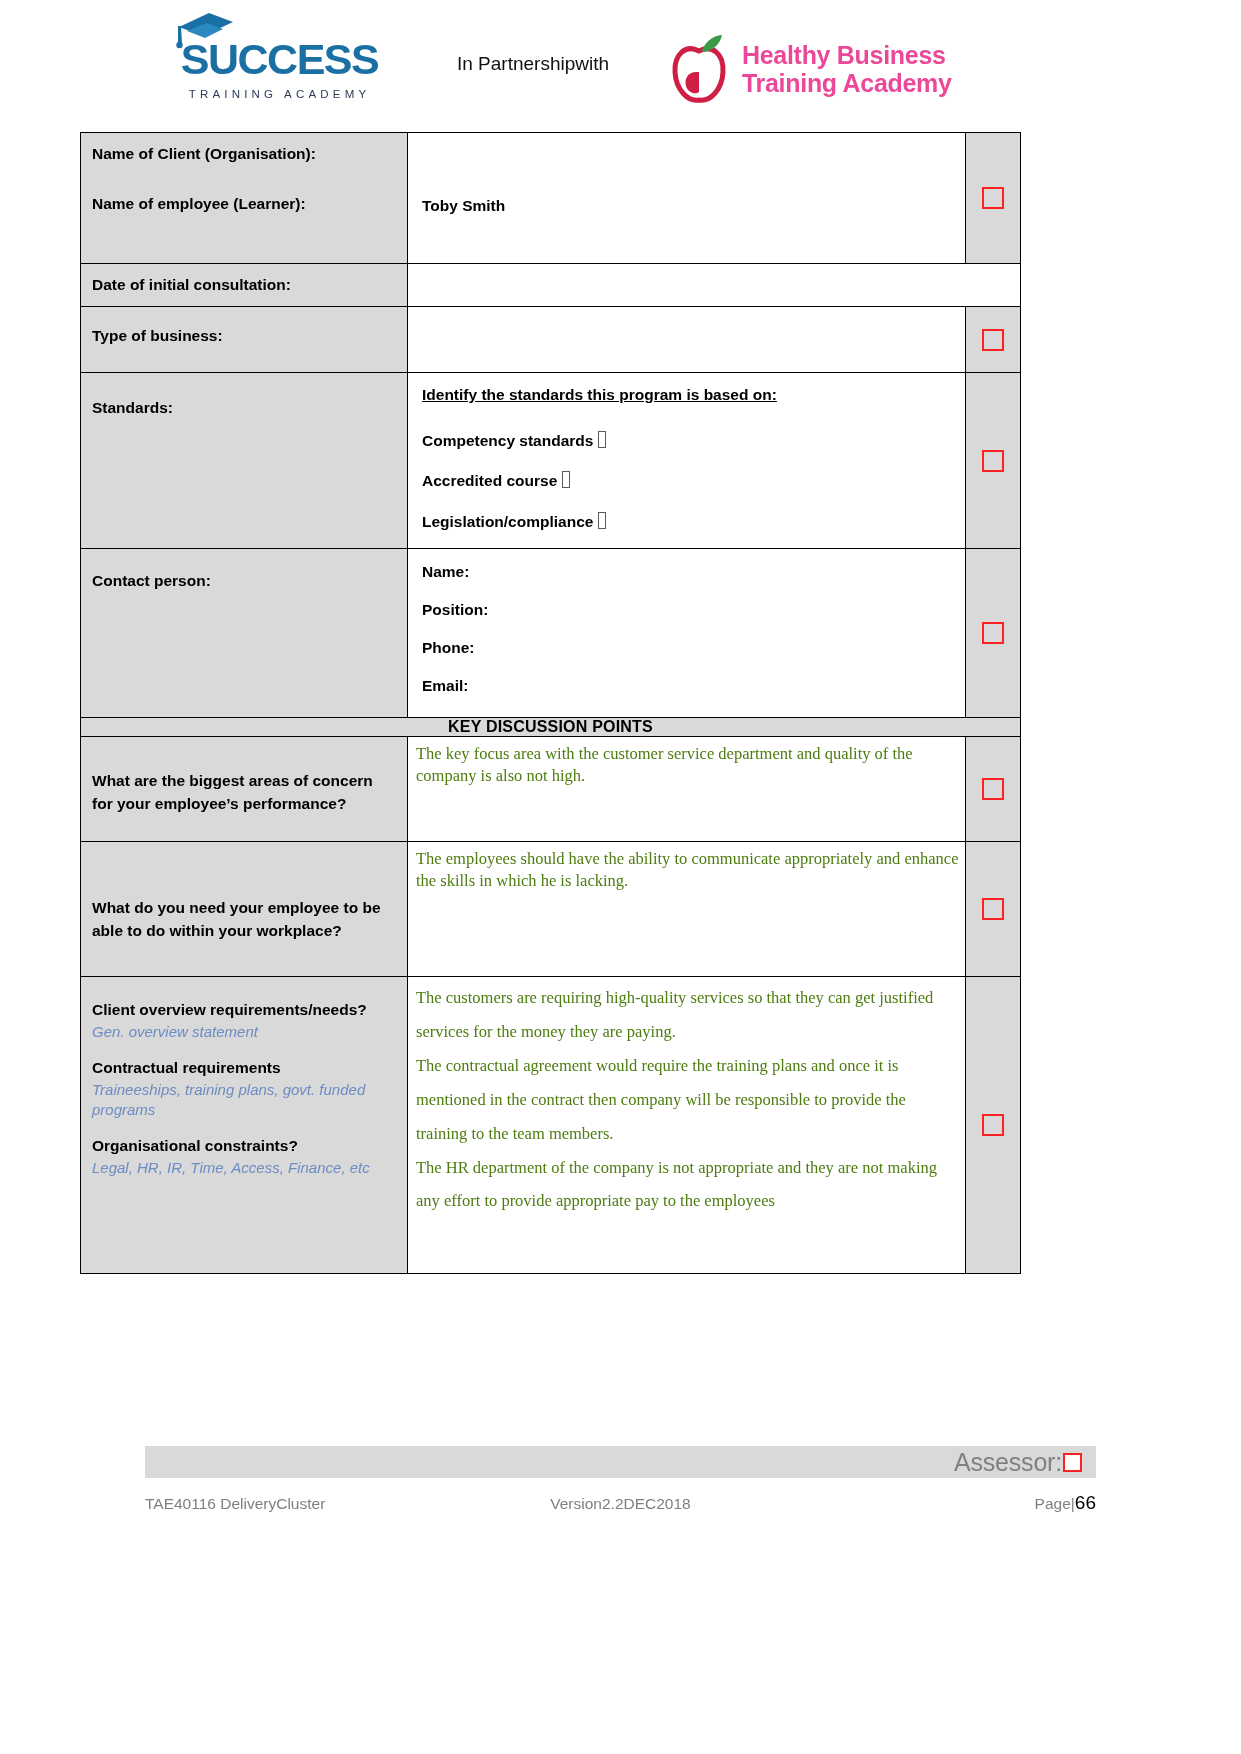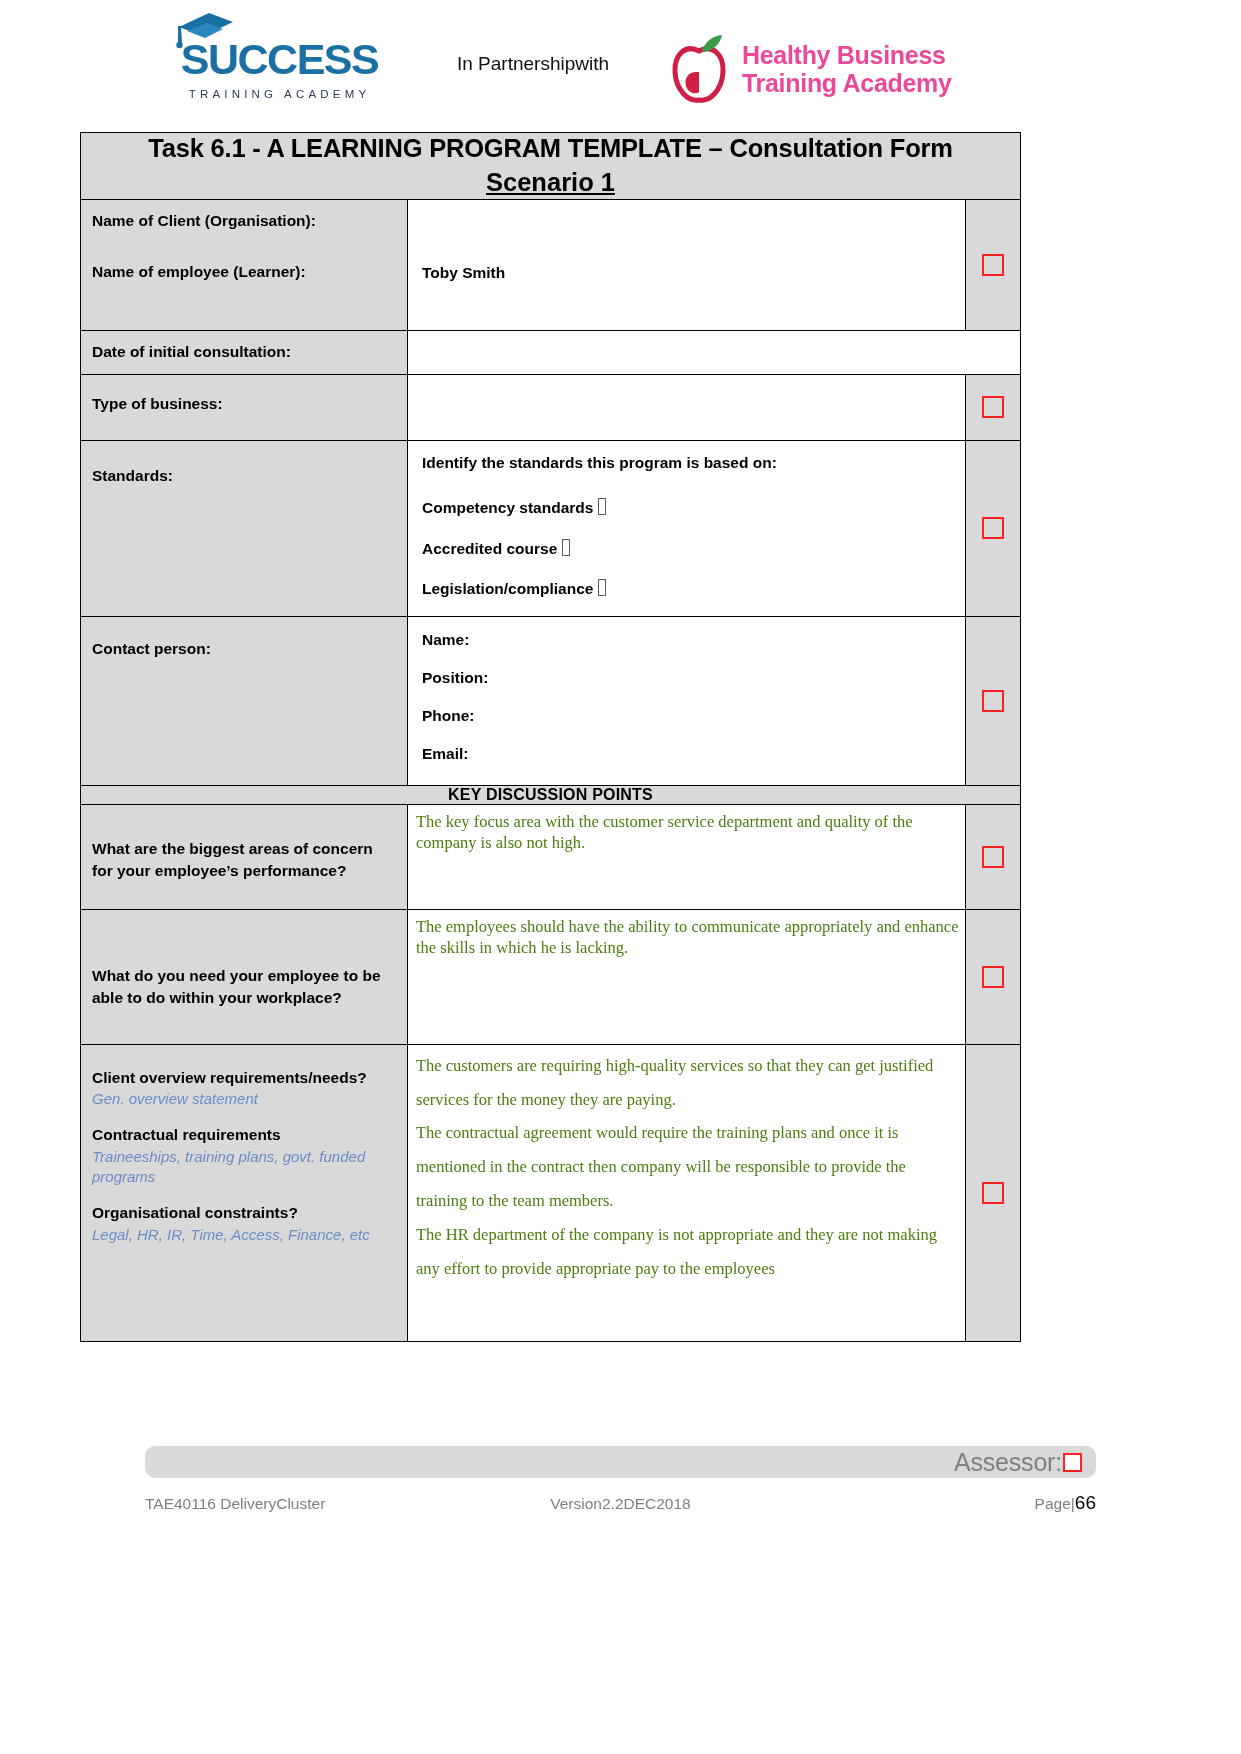--- a/index.html
+++ b/index.html
@@ -193,41 +193,40 @@
   .glyphbox {
     display: inline-block;
     width: 8px; height: 17px;
     border: 1.2px solid #5a5a5a;
     vertical-align: -2px;
     margin-left: 5px;
     background: #fff;
   }
   .std-line { padding: 0 0 0 0; margin: 0 0 18px 0; }
   .std-block { padding: 11px 10px 12px 14px; }
-  .std-block .first { margin-bottom: 23px; }
+  .std-block .first { margin-bottom: 23px; text-decoration: underline; }
   .contact-block { padding: 14px 10px 12px 14px; }
   .contact-block div { margin-bottom: 20px; font-weight: bold; font-size: 15.5px; }
   .contact-block div:last-child { margin-bottom: 2px; }
 
   
   .footer {
     position: absolute;
     left: 0; right: 0;
     bottom: 240px;
     width: 1241px;
   }
   .footer-bar {
     margin: 0 145px 0 145px;
     background: #d9d9d9;
     height: 32px;
     display: flex;
     align-items: center;
     justify-content: flex-end;
     padding-right: 14px;
-    border-radius: 10px;
   }
   .assessor-label {
     font-family: "Liberation Sans", sans-serif;
     font-size: 25px;
     color: #808080;
     letter-spacing: -0.2px;
   }
   .assessor-box {
     width: 19px; height: 19px;
     border: 2px solid #ff2020;
@@ -285,28 +284,20 @@
   </div>
 
   <table class="form-table">
     <colgroup>
       <col class="col-label">
         <col class="col-value">
         <col class="col-check">
     </colgroup>
 
     <tbody>
-        <tr>
-      <td colspan="3" class="title-cell">
-        <div class="title-line1">Task 6.1 - A LEARNING PROGRAM TEMPLATE – Consultation Form</div>
-        <div>
-          <span class="title-line2">Scenario 1</span>
-        </div>
-      </td>
-    </tr>
 
     <tr style="height:130px;">
       <td class="cell-grey">
         <div class="lbl">Name of Client (Organisation):</div>
         <div class="lbl" style="padding-top:18px;">Name of employee (Learner):</div>
       </td>
       <td class="cell-white" style="vertical-align:bottom;">
         <div class="val" style="padding-bottom:46px;">Toby Smith</div>
       </td>
       <td class="cell-grey">

